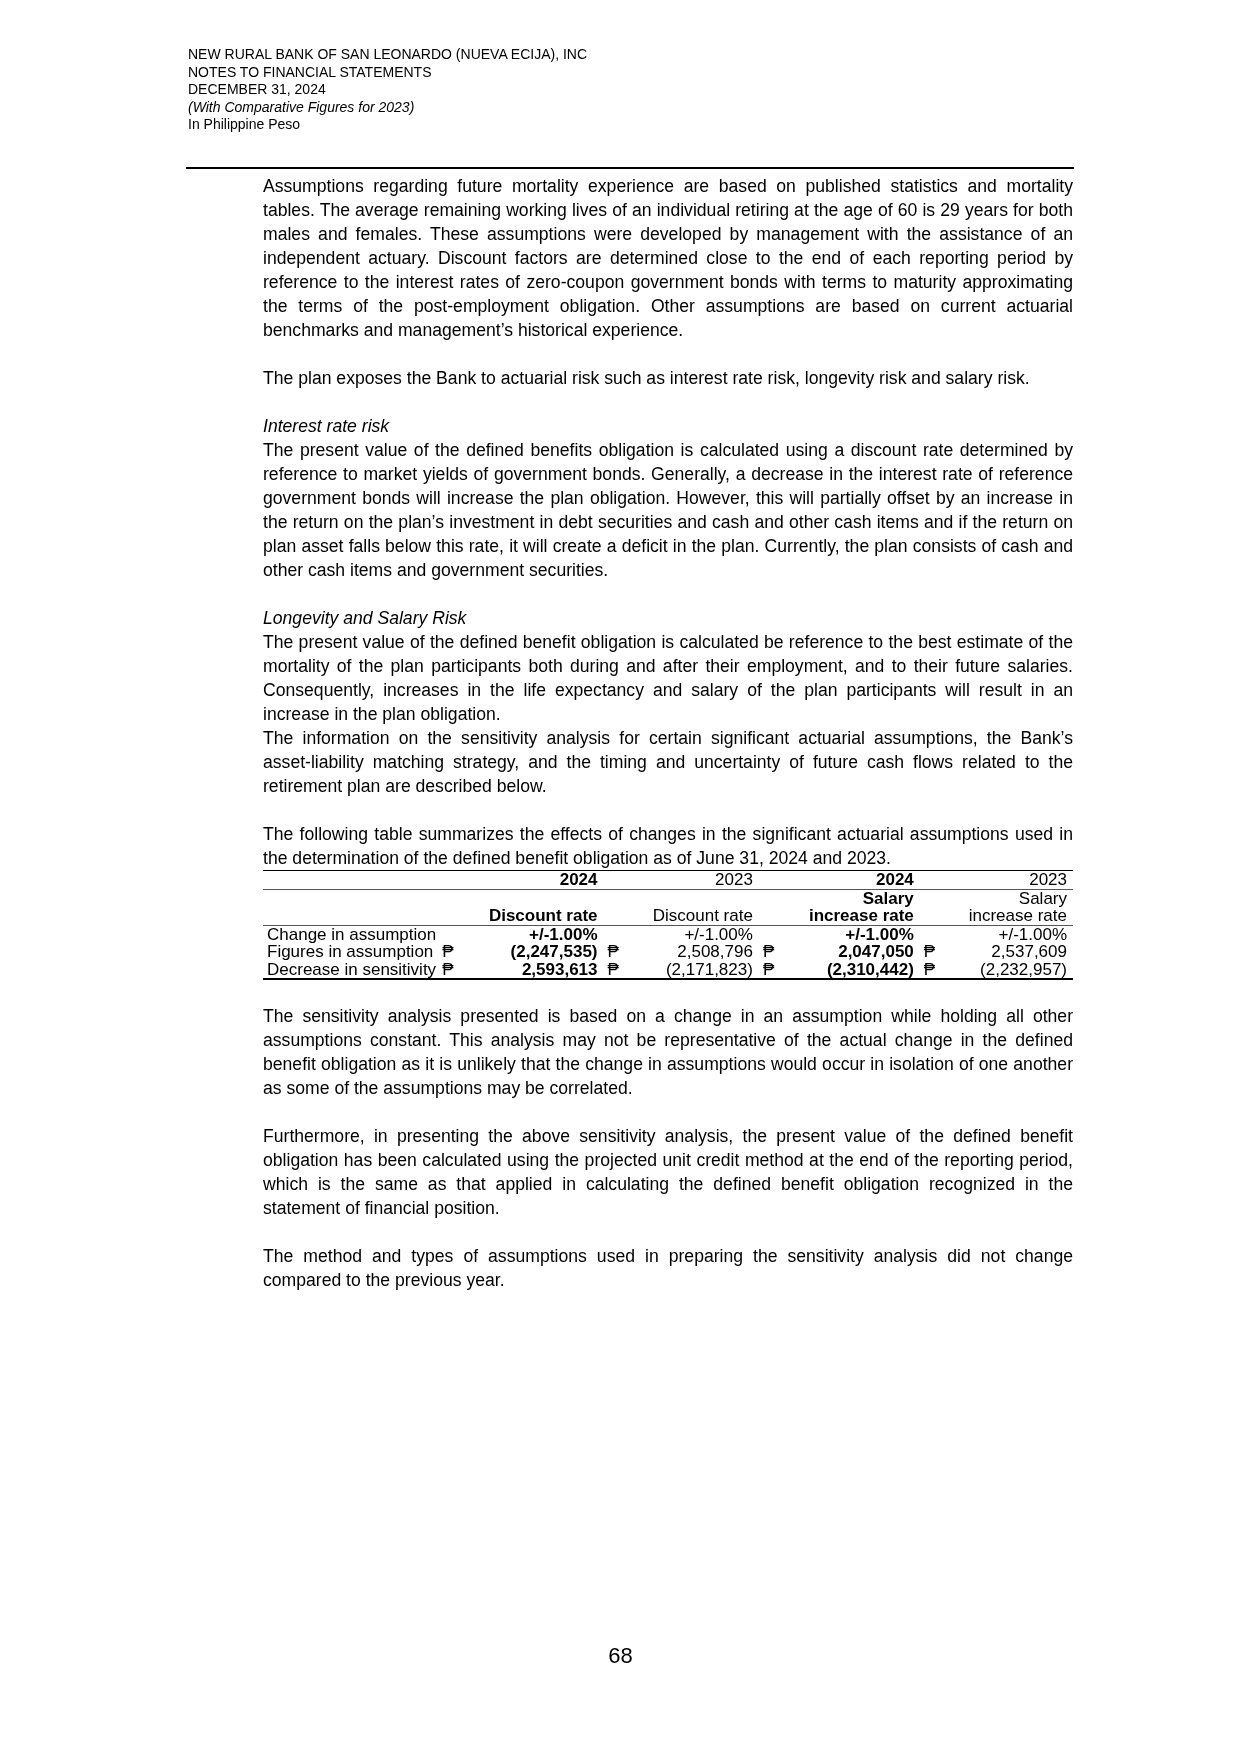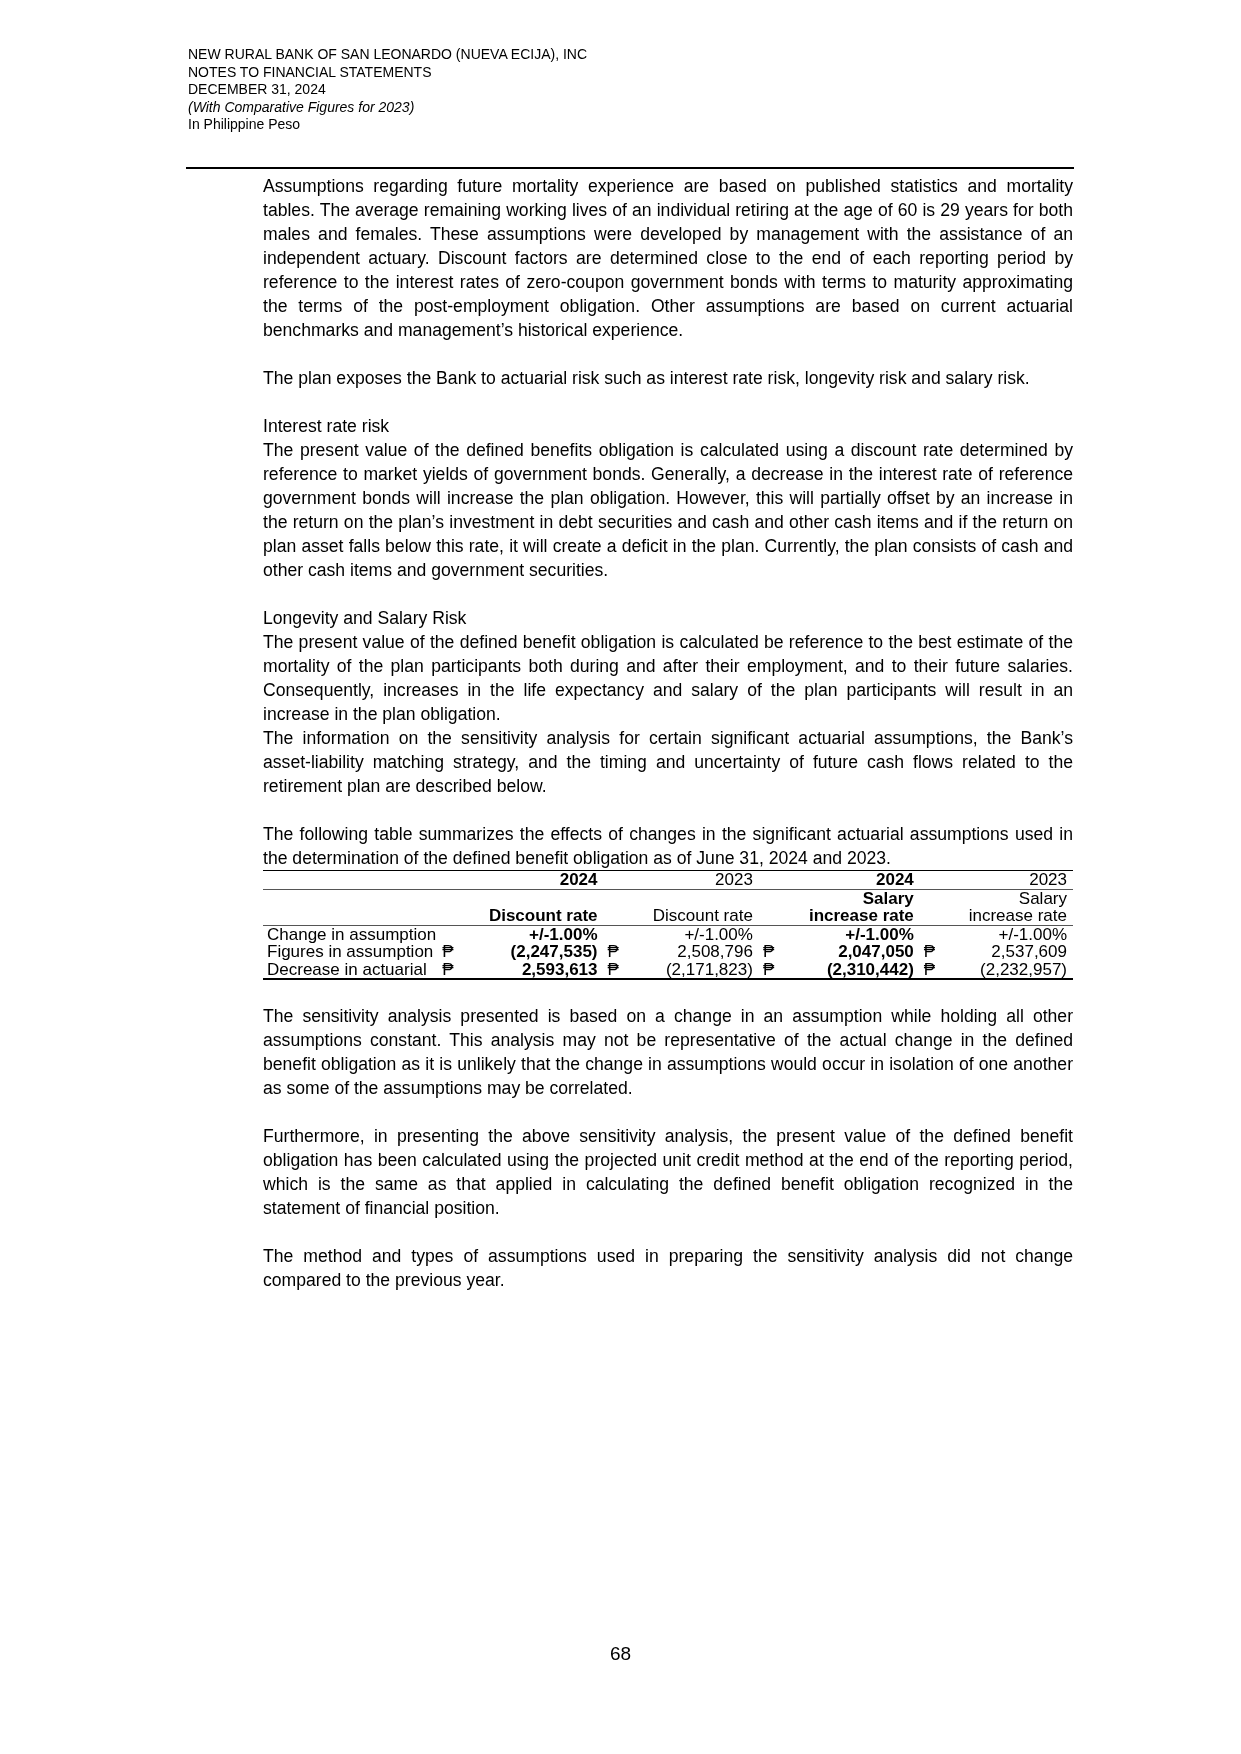--- a/index.html
+++ b/index.html
@@ -3,31 +3,31 @@
   <meta charset="utf-8">
   <style>
     html, body { margin: 0; padding: 0; background: #ffffff; }
     body { width: 1241px; height: 1754px; position: relative; overflow: hidden; color: #000; font-family: "Liberation Sans", sans-serif; }
     .header { position: absolute; left: 188px; top: 46px; font-size: 14px; font-weight: normal; line-height: 17.5px; }
     .header .it { font-style: italic; }
     .rule { position: absolute; left: 186px; top: 167px; width: 888px; height: 2px; background: #000; }
     .body { position: absolute; left: 263px; top: 174px; width: 810px; font-size: 17.6px; line-height: 24px; }
     .body p { margin: 0; text-align: justify; text-align-last: left; }
     .gap { height: 24px; }
-    .it { }
+    .it { font-style: italic; }
     table.sens { border-collapse: collapse; width: 810px; font-size: 17px; line-height: 17.5px; margin-top: 0; }
     table.sens td { padding: 0 2px; white-space: nowrap; }
     table.sens .lbl { width: 168px; text-align: left; padding-left: 4px; }
     table.sens .cur { width: 22px; text-align: left; padding-left: 4px; }
     table.sens .num { text-align: right; padding-right: 6px; }
     table.sens .b { font-weight: bold; }
     tr.yr td { border-top: 1px solid #000; border-bottom: 1px solid #555; }
     tr.hdr2 td { border-bottom: 1px solid #555; }
     tr.last td { border-bottom: 2px solid #000; }
-    .pagenum { position: absolute; left: 0; width: 1241px; top: 1643px; text-align: center; font-size: 19px; }
+    .pagenum { position: absolute; left: 0; width: 1241px; top: 1643px; text-align: center; font-size: 22px; }
   </style>
 </head>
 <body>
 
 <div class="header">
   <div>NEW RURAL BANK OF SAN LEONARDO (NUEVA ECIJA), INC</div>
   <div>NOTES TO FINANCIAL STATEMENTS</div>
   <div>DECEMBER 31, 2024</div>
   <div class="it">(With Comparative Figures for 2023)</div>
   <div>In Philippine Peso</div>
@@ -99,21 +99,21 @@
       <td class="cur">₱</td>
       <td class="num b">(2,247,535)</td>
       <td class="cur">₱</td>
       <td class="num">2,508,796</td>
       <td class="cur">₱</td>
       <td class="num b">2,047,050</td>
       <td class="cur">₱</td>
       <td class="num">2,537,609</td>
     </tr>
     <tr class="last">
-      <td class="lbl">Decrease in actuarial</td>
+      <td class="lbl">Decrease in sensitivity</td>
       <td class="cur">₱</td>
       <td class="num b">2,593,613</td>
       <td class="cur">₱</td>
       <td class="num">(2,171,823)</td>
       <td class="cur">₱</td>
       <td class="num b">(2,310,442)</td>
       <td class="cur">₱</td>
       <td class="num">(2,232,957)</td>
     </tr>
   </tbody>

